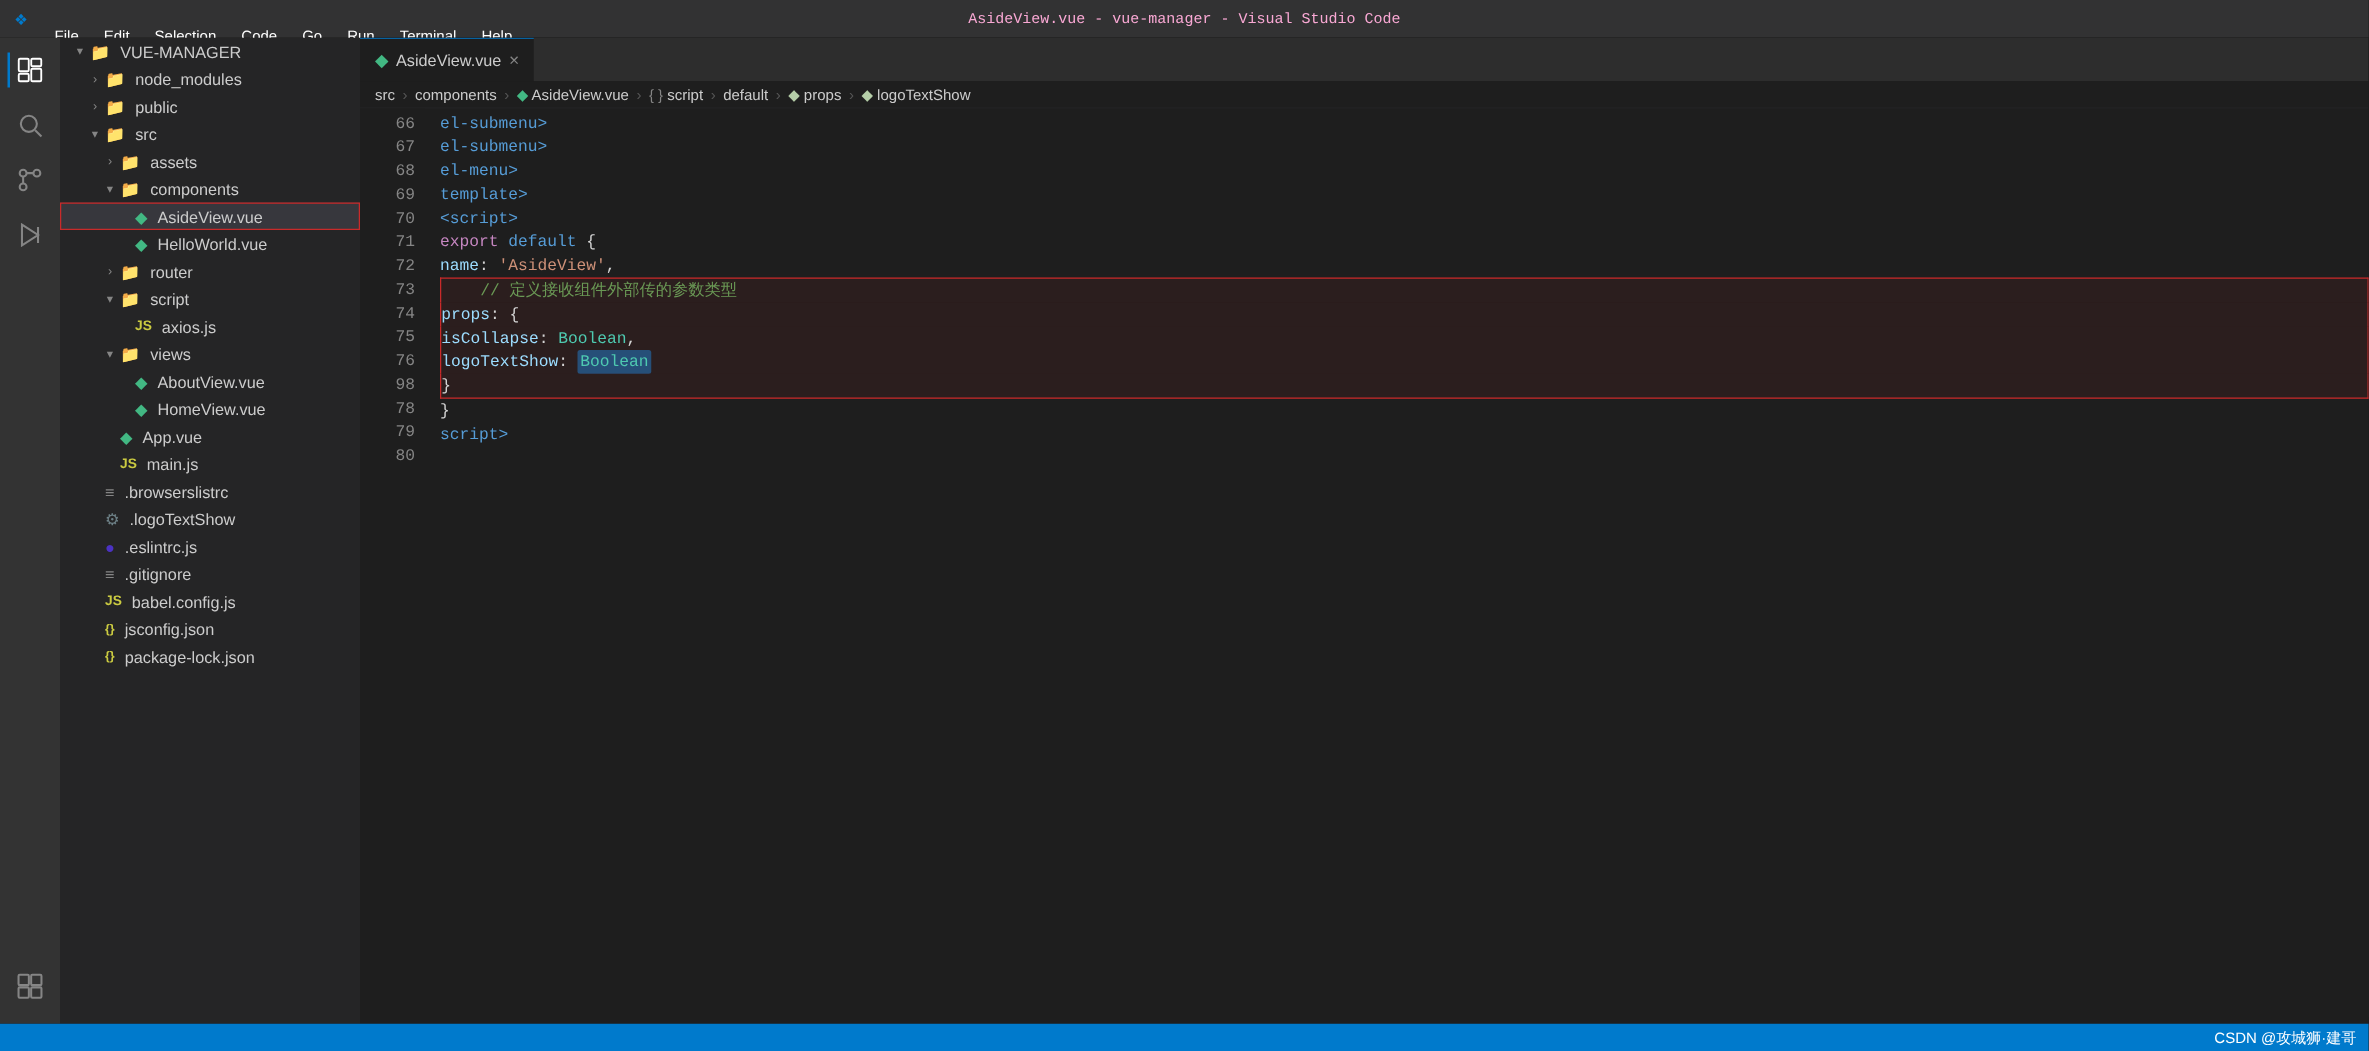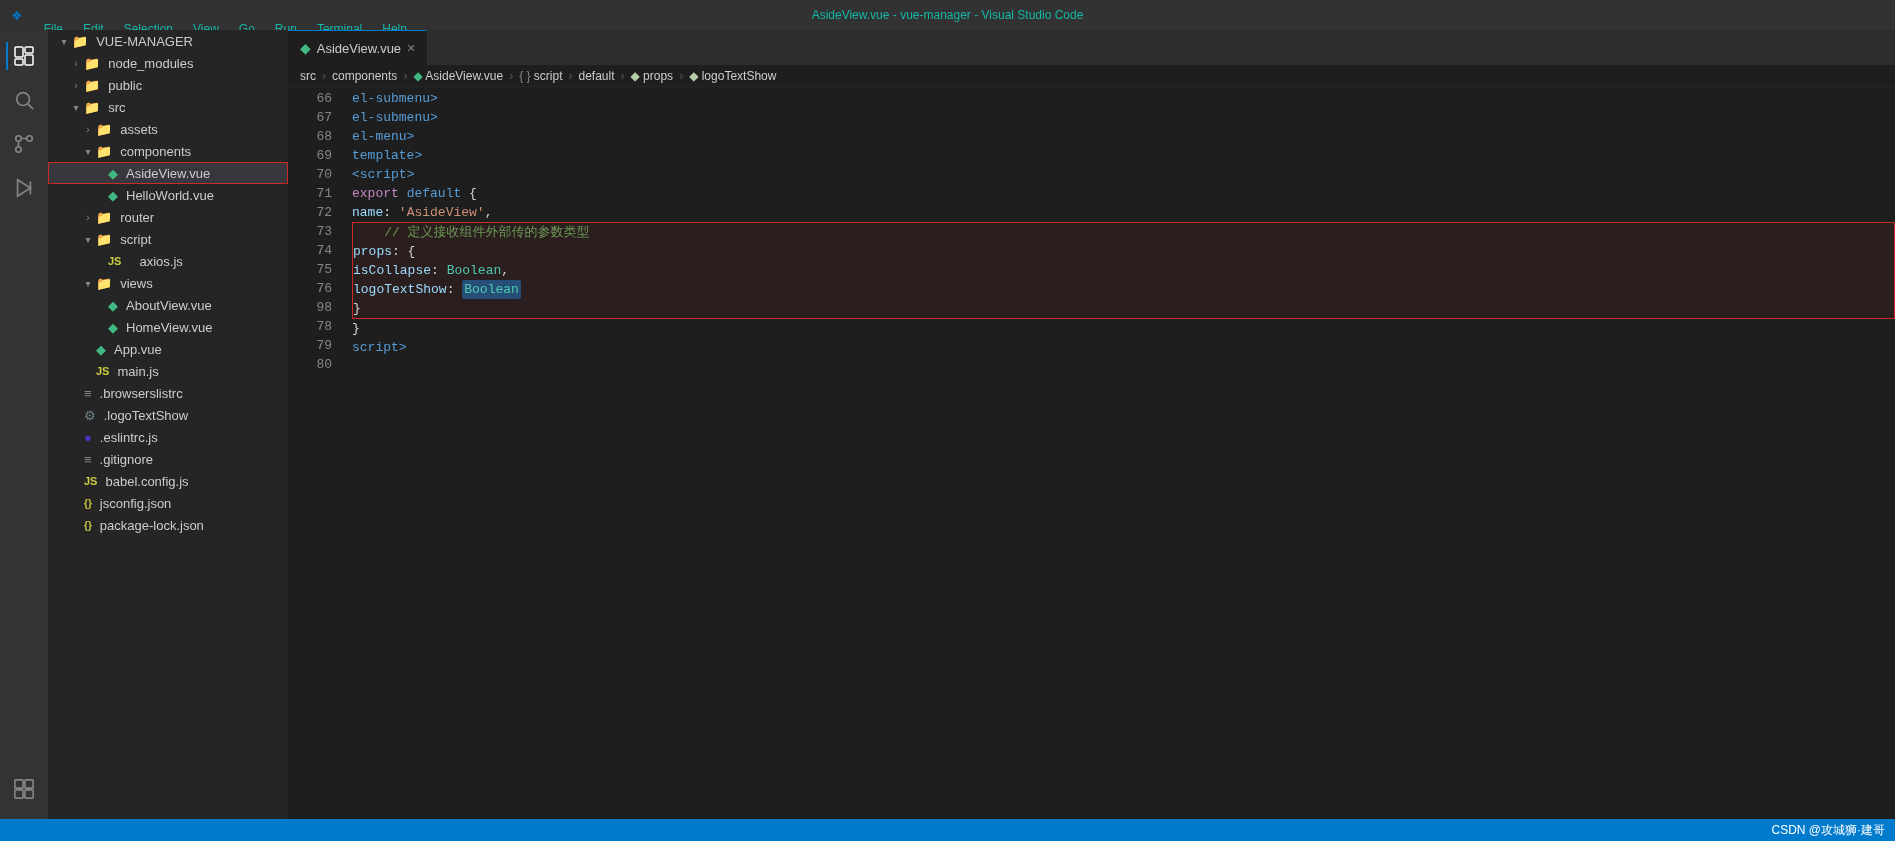--- a/index.html
+++ b/index.html
@@ -31,31 +31,31 @@
     .title-bar-logo {
       color: #007acc;
       font-size: 16px;
     }
     .title-bar-menu {
       display: flex;
       align-items: center;
       gap: 4px;
     }
     .menu-item {
-      color: #14b8a6;
+      color: #ffffff;
       font-size: 12px;
       padding: 2px 8px;
       cursor: pointer;
       font-family: 'Segoe UI', sans-serif;
       margin-top: 27px;
     }
     .title-bar-title {
-      color: #14b8a6;
+      color: #f9a8d4;
       font-size: 12px;
-      font-family: Liberation Sans, sans-serif;
+      font-family: Liberation Mono, monospace;
       position: absolute;
       left: 50%;
       transform: translateX(-50%);
     }
 
     
     .main-layout {
       display: flex;
       flex: 1;
       overflow: hidden;
@@ -274,21 +274,21 @@
 <body>
 
 <div class="title-bar">
   <div class="title-bar-left">
     <span class="title-bar-logo">❖</span>
     <div class="title-bar-menu">
 
     <span class="menu-item">File</span>
         <span class="menu-item">Edit</span>
         <span class="menu-item">Selection</span>
-        <span class="menu-item">View</span>
+        <span class="menu-item">Code</span>
         <span class="menu-item">Go</span>
         <span class="menu-item">Run</span>
         <span class="menu-item">Terminal</span>
         <span class="menu-item">Help</span>
       </div>
   </div>
   <span class="title-bar-title">AsideView.vue - vue-manager - Visual Studio Code</span>
 </div>
 
 <div class="main-layout">
@@ -391,21 +391,21 @@
         <div class="tree-item">
           <span style="width:32px;display:inline-block"></span>
           <span class="tree-arrow">▾</span>
           <span class="tree-icon folder-icon">📁</span>
           <span style="margin-left:4px">script</span>
         </div>
         <div class="tree-item">
           <span style="width:44px;display:inline-block"></span>
           <span style="width:16px;display:inline-block"></span>
           <span class="tree-icon js-icon" style="font-size:11px;font-weight:bold">JS</span>
-          <span style="margin-left:14px">axios.js</span>
+          <span style="margin-left:4px">axios.js</span>
         </div>
         <div class="tree-item">
           <span style="width:32px;display:inline-block"></span>
           <span class="tree-arrow">▾</span>
           <span class="tree-icon folder-icon">📁</span>
           <span style="margin-left:4px">views</span>
         </div>
         <div class="tree-item">
           <span style="width:44px;display:inline-block"></span>
           <span style="width:16px;display:inline-block"></span>

